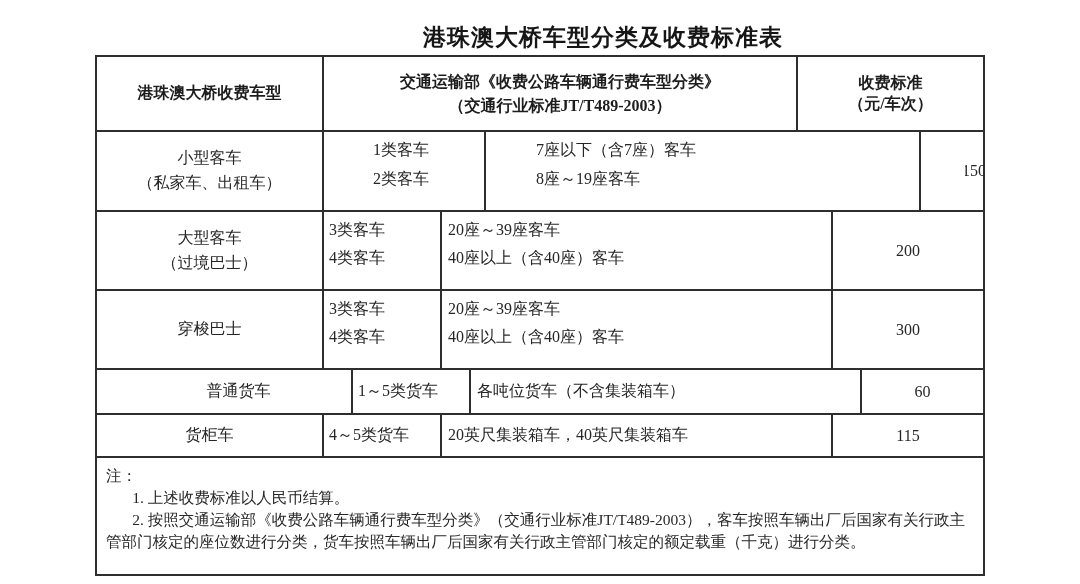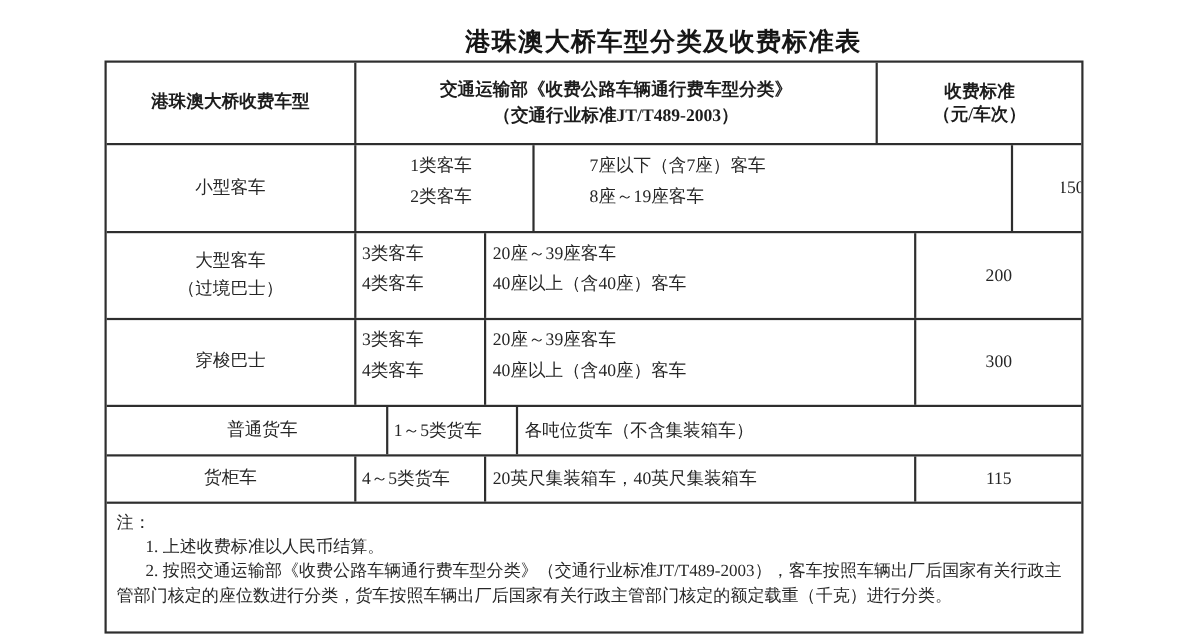--- a/index.html
+++ b/index.html
@@ -66,20 +66,21 @@
     </div>
     <div class="cell c4 head-cell">
       <span>收费标准</span>
       <span>（元/车次）</span>
     </div>
   </div>
 
   <div class="trow h-r1">
     <div class="cell c1">
       <span>小型客车</span>
+      <span>（私家车、出租车）</span>
     </div>
     <div class="cell c2 two-line">
       <span>1类客车</span>
       <span>2类客车</span>
     </div>
     <div class="cell c3 two-line">
       <span>7座以下（含7座）客车</span>
       <span>8座～19座客车</span>
     </div>
     <div class="cell c4">
@@ -125,20 +126,23 @@
   <div class="trow h-r4">
     <div class="cell c1">
       <span>普通货车</span>
     </div>
     <div class="cell c2">
       <span>1～5类货车</span>
     </div>
     <div class="cell c3">
       <span>各吨位货车（不含集装箱车）</span>
     </div>
+    <div class="cell c4">
+      <span>60</span>
+    </div>
   </div>
 
   <div class="trow h-r5">
     <div class="cell c1">
       <span>货柜车</span>
     </div>
     <div class="cell c2">
       <span>4～5类货车</span>
     </div>
     <div class="cell c3">

